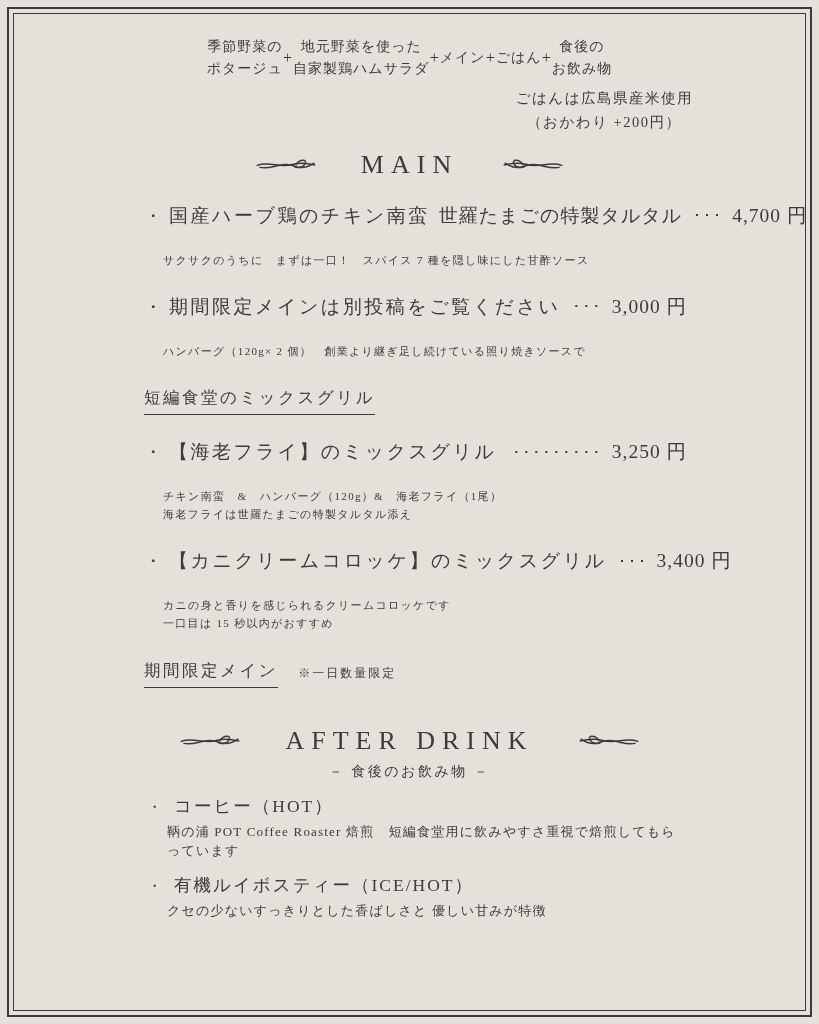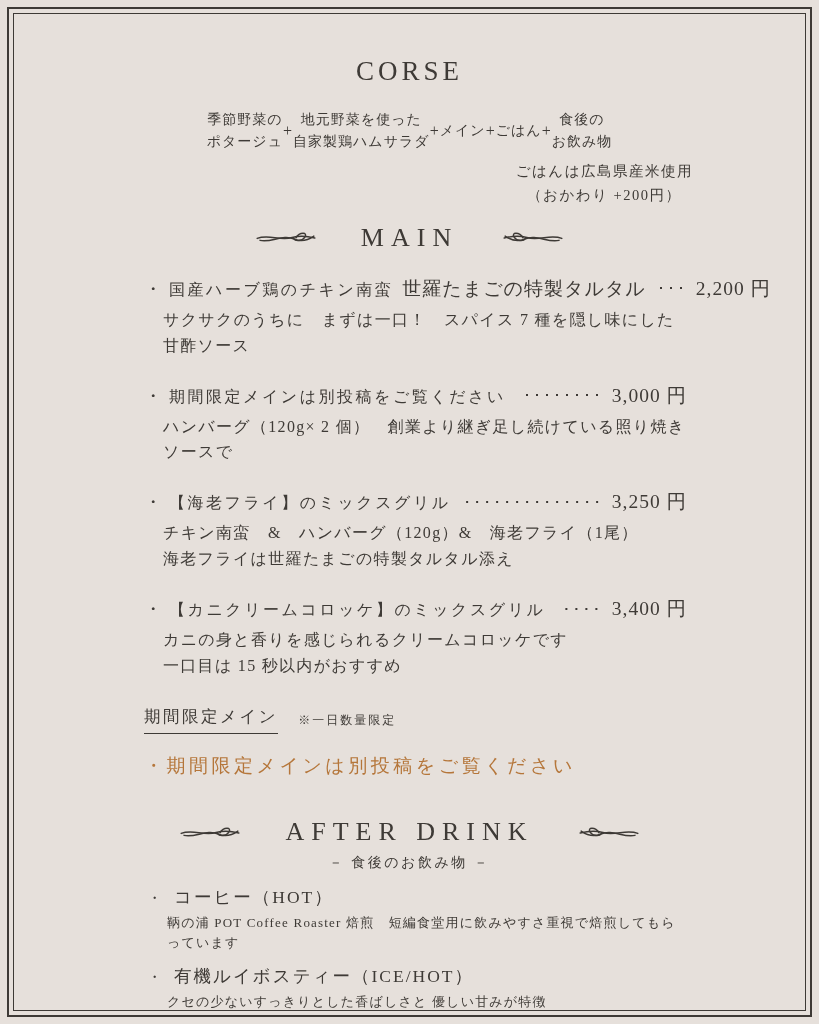--- a/index.html
+++ b/index.html
@@ -48,30 +48,30 @@
   .after-heading{margin-top:38px;font-family:Liberation Serif, serif;}
   .after-sub{
     margin-top:7px;text-align:center;
     font-size:14px;letter-spacing:2.5px;
   }
 
   
   .menu-list{margin:0 118px 0 130px;}
   .item-row{display:flex;align-items:baseline;}
   .bullet{font-size:18px;margin-right:7px;flex:none;}
-  .item-title{font-size:16px;letter-spacing:2.5px;white-space:nowrap;}
+  .item-title{font-size:19px;letter-spacing:2.5px;white-space:nowrap;}
   .item-subtitle{font-size:19px;letter-spacing:1px;margin-left:9px;white-space:nowrap;}
   .leader{
     flex:1 1 auto;min-width:26px;height:12px;align-self:center;
     margin:0 10px 0 14px;
     background-image:radial-gradient(circle,var(--ink) 1.15px,transparent 1.5px);
     background-size:10px 12px;background-repeat:repeat-x;background-position:right center;
   }
   .price{font-size:19.5px;letter-spacing:1px;white-space:nowrap;flex:none;}
-  .item-desc{font-size:16px;letter-spacing:1.3px;line-height:1.62;margin:5px 0 0 19px;}
+  .item-desc{font-size:11px;letter-spacing:1.3px;line-height:1.62;margin:23px 0 0 19px;}
 
   .mt-item1{margin-top:22px;}
   .mt-item{margin-top:23px;}
 
   
   .sub-heading-row{margin:27px 0 0 130px;display:flex;align-items:center;gap:20px;}
   .sub-heading{
     display:inline-block;font-size:16.5px;letter-spacing:2.5px;
     border-bottom:1.5px solid var(--ink);padding-bottom:5px;
   }
@@ -92,21 +92,20 @@
   .drink-desc{font-size:13px;letter-spacing:1.2px;line-height:1.5;margin:4px 0 0 20px;}
 </style>
 </head>
 <body>
 
 <div class="frame-outer"></div>
 <div class="frame-inner"></div>
 
 <div class="content">
 
-  <div class="corse-title">CORSE</div>
 
   <div class="course-row">
     <div class="course-item">
       <div>季節野菜の</div>
       <div>ポタージュ</div>
     </div>
     <div class="plus">+</div>
     <div class="course-item">
       <div>地元野菜を使った</div>
       <div>自家製鶏ハムサラダ</div>
@@ -148,36 +147,39 @@
   </div>
 
   <div class="menu-list">
 
     <div class="menu-item mt-item1">
       <div class="item-row">
         <span class="bullet">・</span>
         <span class="item-title">国産ハーブ鶏のチキン南蛮</span>
         <span class="item-subtitle">世羅たまごの特製タルタル</span>
         <span class="leader"></span>
-        <span class="price">2,200 円</span>
+        <span class="price">4,700 円</span>
       </div>
       <div class="item-desc">サクサクのうちに　まずは一口！　スパイス 7 種を隠し味にした甘酢ソース</div>
     </div>
 
     <div class="menu-item mt-item">
       <div class="item-row">
         <span class="bullet">・</span>
         <span class="item-title">期間限定メインは別投稿をご覧ください</span>
         <span class="leader"></span>
         <span class="price">3,000 円</span>
       </div>
       <div class="item-desc">ハンバーグ（120g× 2 個）　創業より継ぎ足し続けている照り焼きソースで</div>
     </div>
   </div>
 
+  <div class="sub-heading-row">
+    <span class="sub-heading">短編食堂のミックスグリル</span>
+  </div>
 
   <div class="menu-list">
 
     <div class="menu-item mt-item">
       <div class="item-row">
         <span class="bullet">・</span>
         <span class="item-title">【海老フライ】のミックスグリル</span>
         <span class="leader"></span>
         <span class="price">3,250 円</span>
       </div>
@@ -199,23 +201,20 @@
         <div>一口目は 15 秒以内がおすすめ</div>
       </div>
     </div>
   </div>
 
   <div class="sub-heading-row">
     <span class="sub-heading">期間限定メイン</span>
     <span class="sub-note">※一日数量限定</span>
   </div>
 
-  <div class="limited-message">
-    <span>・</span><span>期間限定メインは別投稿をご覧ください</span>
-  </div>
 
   <div class="orn-heading after-heading">
     <span class="orn left">
       <svg viewBox="0 0 130 36" width="62" height="17" fill="none" stroke="currentColor" stroke-width="3" stroke-linecap="round">
         <path d="M4 20 C 28 10, 52 26, 78 18 C 96 13, 110 15, 126 19"></path>
         <path d="M10 24 C 34 30, 58 10, 84 22 C 100 28, 114 22, 124 15"></path>
         <path d="M86 19 C 94 5, 112 7, 105 17 C 99 26, 85 27, 81 20"></path>
       </svg>
     </span>
     <span class="label">AFTER DRINK</span>

